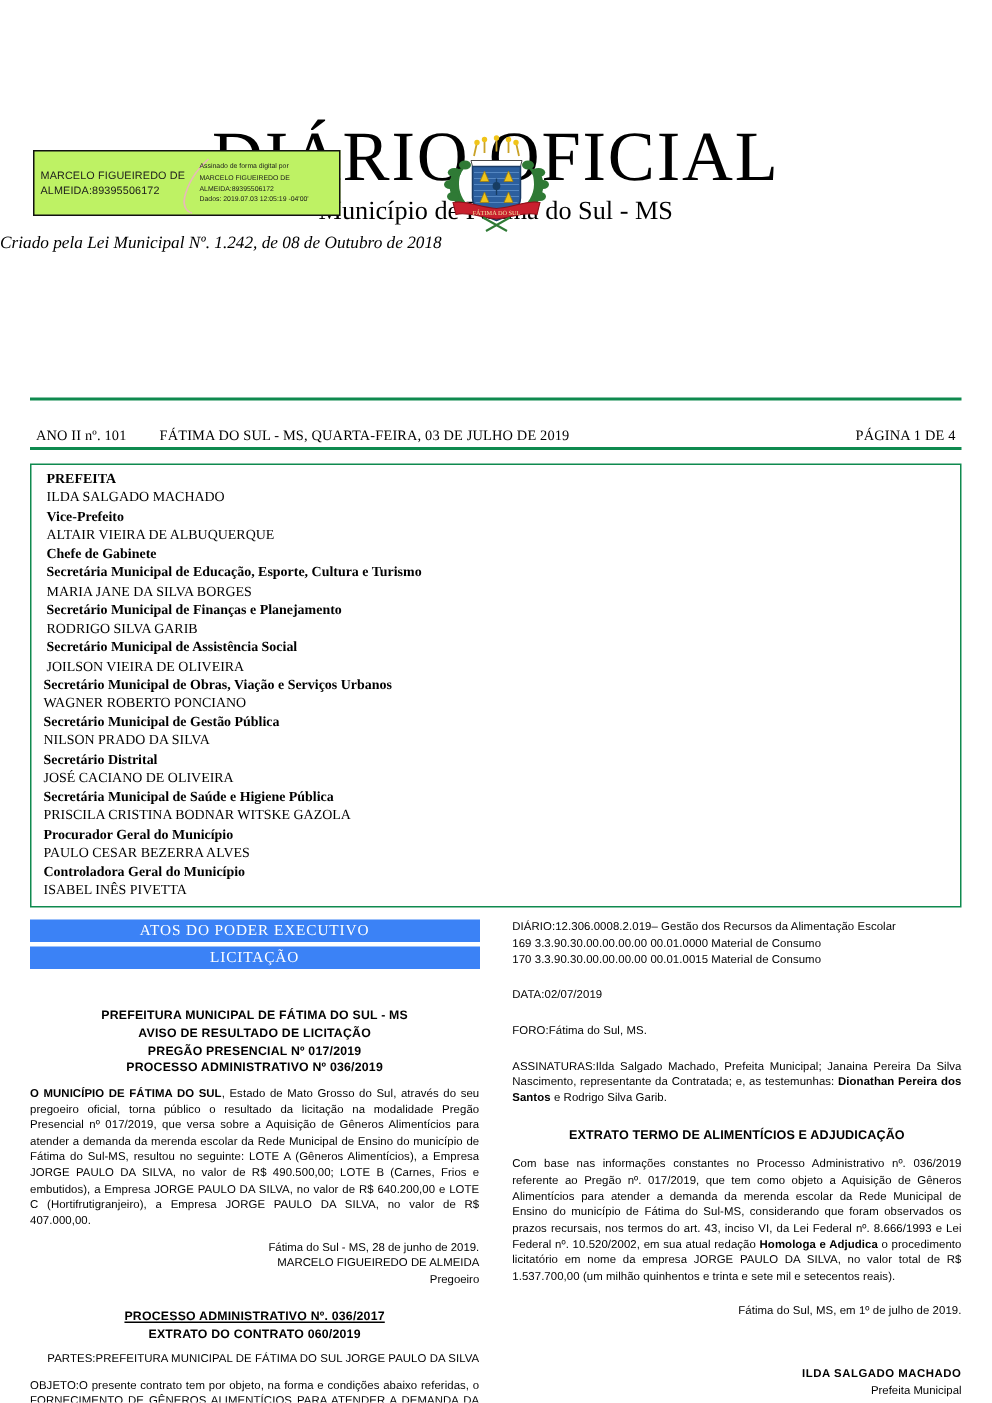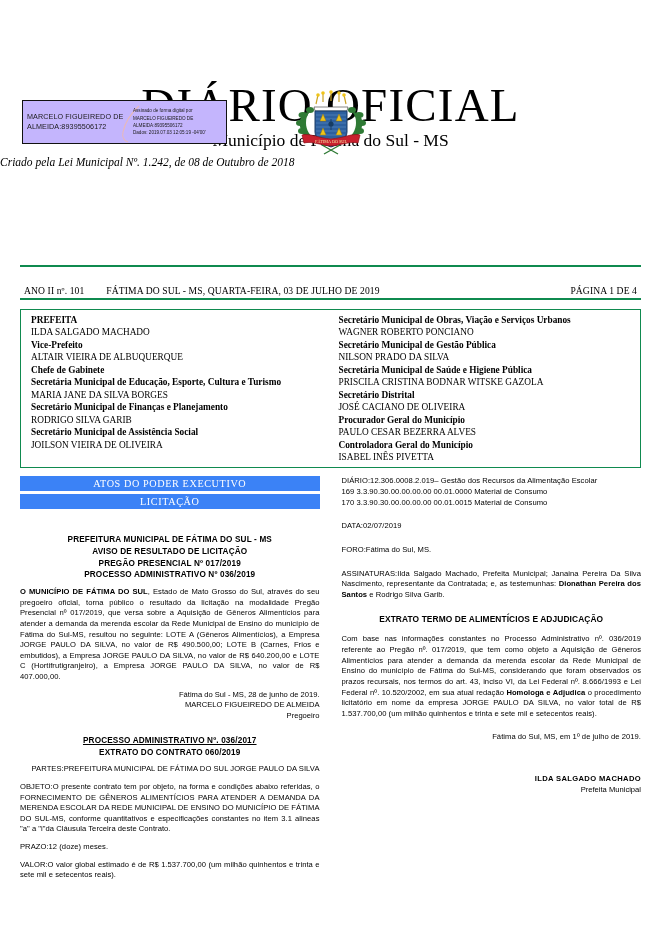--- a/index.html
+++ b/index.html
@@ -31,21 +31,21 @@
   .sig-box {
     position: absolute;
     left: 22px;
     top: 18px;
     width: 205px;
     height: 44px;
     border: 1px solid #111;
     display: flex;
     align-items: center;
     box-sizing: border-box;
-    background: #c4b5fd;
+    background: #bef264;
   }
   .sig-left {
     width: 100px;
     padding-left: 4px;
     font-size: 7.2px;
     line-height: 1.45;
     letter-spacing: 0.1px;
     color: #1a1a1a;
     font-family: "Liberation Sans", sans-serif;
   }
@@ -127,20 +127,21 @@
   }
   .issue-page { white-space: nowrap; }
 
   
   .auth-box {
     margin: 9px 20px 0 20px;
     border: 1.6px solid #0f8a4f;
     display: flex;
     padding: 4px 0 4px 0;
     box-sizing: border-box;
+    flex-direction: column;
   }
   .auth-col {
     width: 50%;
     box-sizing: border-box;
     font-family: "Liberation Serif", serif;
     font-size: 9.3px;
     line-height: 1.34;
   }
   .auth-col.left { padding: 0 4px 0 10px; }
   .auth-col.right { padding: 0 6px 0 8px; }
@@ -326,26 +327,26 @@
     <div class="auth-col right">
       <div>
         <div class="auth-role">Secretário Municipal de Obras, Viação e Serviços Urbanos</div>
         <div class="auth-name">WAGNER ROBERTO PONCIANO</div>
       </div>
       <div>
         <div class="auth-role">Secretário Municipal de Gestão Pública</div>
         <div class="auth-name">NILSON PRADO DA SILVA</div>
       </div>
       <div>
+        <div class="auth-role">Secretário Distrital</div>
+        <div class="auth-name">JOSÉ CACIANO DE OLIVEIRA</div>
+      </div>
+      <div>
         <div class="auth-role">Secretária Municipal de Saúde e Higiene Pública</div>
         <div class="auth-name">PRISCILA CRISTINA BODNAR WITSKE GAZOLA</div>
-      </div>
-      <div>
-        <div class="auth-role">Secretário Distrital</div>
-        <div class="auth-name">JOSÉ CACIANO DE OLIVEIRA</div>
       </div>
       <div>
         <div class="auth-role">Procurador Geral do Município</div>
         <div class="auth-name">PAULO CESAR BEZERRA ALVES</div>
       </div>
       <div>
         <div class="auth-role">Controladora Geral do Município</div>
         <div class="auth-name">ISABEL INÊS PIVETTA</div>
       </div>
     </div>

